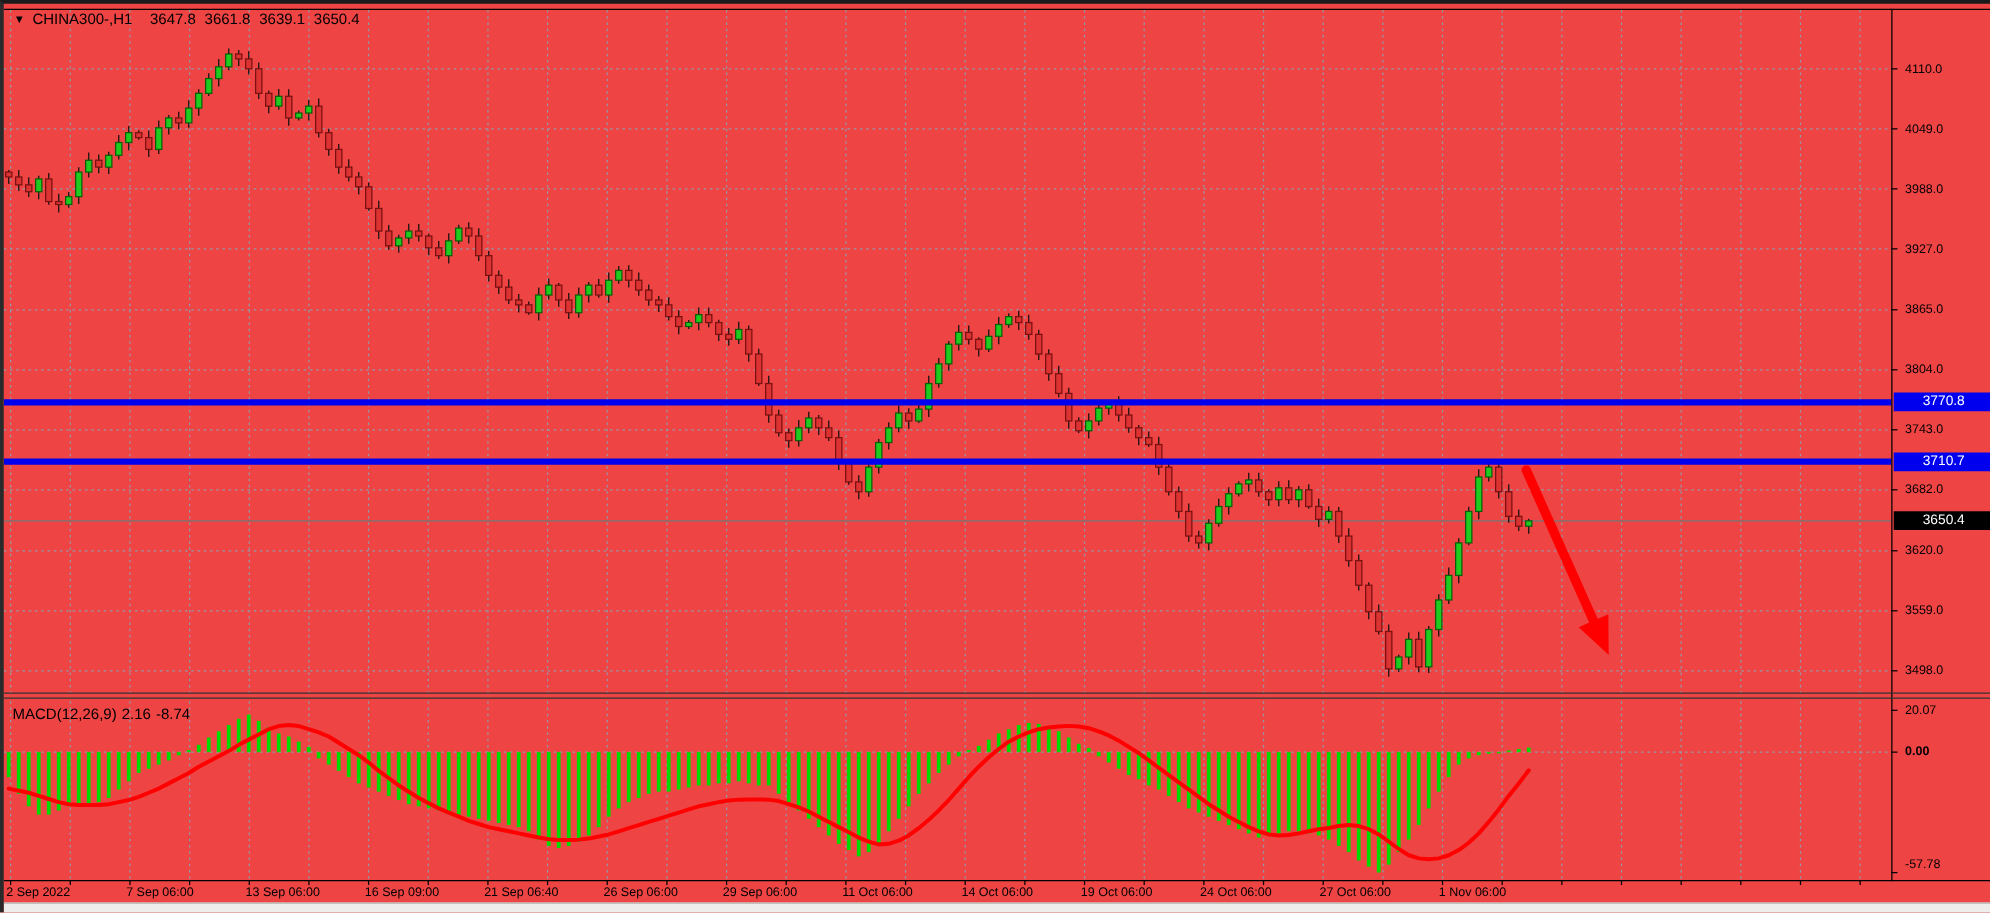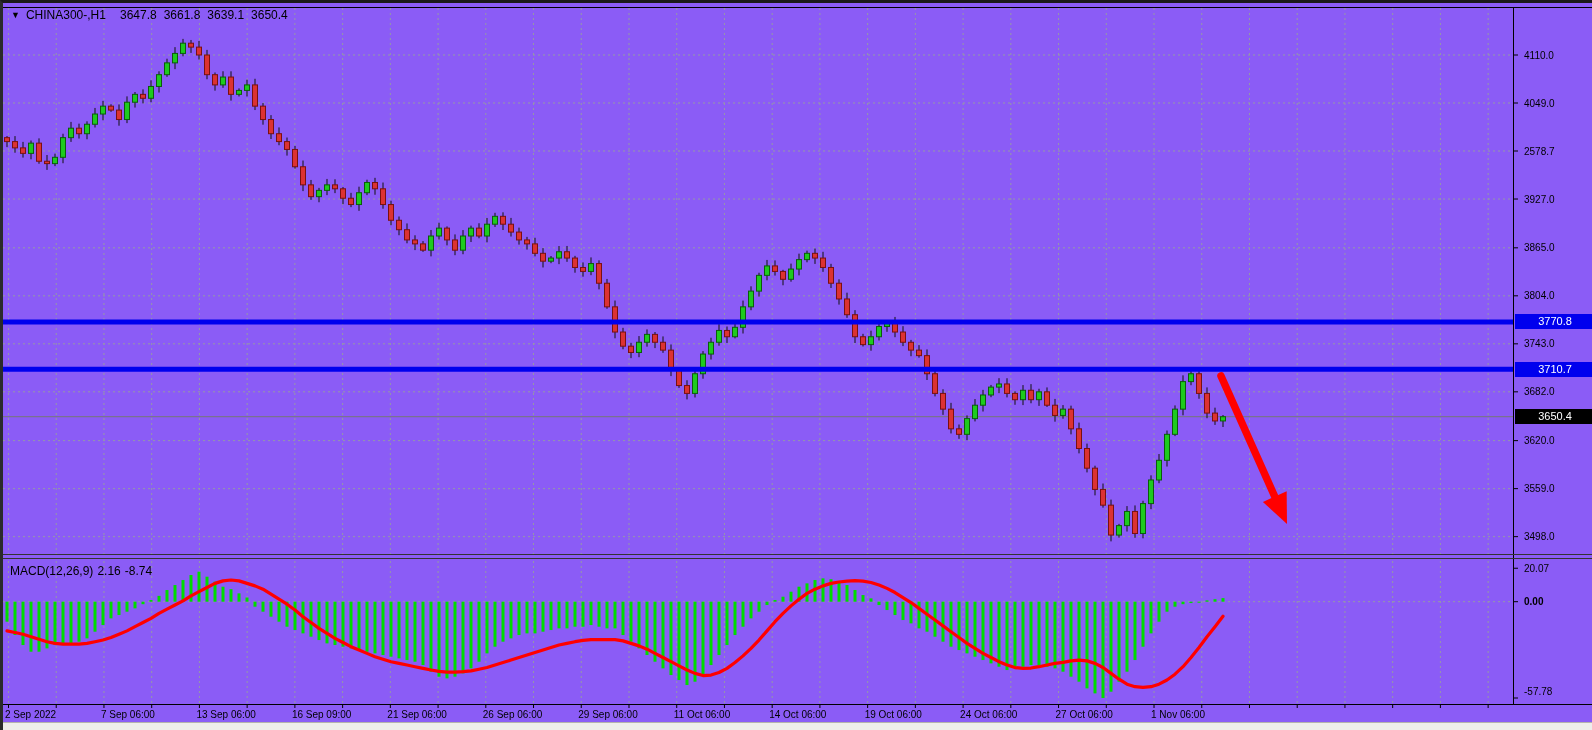--- a/index.html
+++ b/index.html
@@ -1,17 +1,17 @@
 <!DOCTYPE html>
 <html><head>
 <meta charset="utf-8">
 <style>
   html,body{margin:0;padding:0;background:#d8d8d8;}
   #app{
-    position:relative;width:1592px;height:730px;background:#8b5cf6;
+    position:relative;width:1592px;height:730px;background:#ef4444;
     font-family:"Liberation Sans",sans-serif;overflow:hidden;
     border-top:3px solid #1a1a1a;border-left:3px solid #2a2a2a;box-sizing:border-box;
   }
   #chart-svg{position:absolute;left:0;top:0;}
   .abslbl{position:absolute;font-size:10px;color:#000;white-space:nowrap;line-height:13px;}
   #title-bar{position:absolute;left:8px;top:5px;font-size:12px;color:#000;white-space:nowrap;}
   #title-bar .tri{font-size:9px;vertical-align:1px;margin-right:6px;}
   #title-bar .sym{font-weight:bold;font-weight:normal;}
   #title-bar .num{margin-left:7px;}
   #title-bar .num.first{margin-left:14px;}
@@ -637,37 +637,37 @@
     <span class="tri">▼</span><span class="sym">CHINA300-,H1</span><span class="num first">3647.8</span><span class="num">3661.8</span><span class="num">3639.1</span><span class="num">3650.4</span>
   </div>
 
   <div id="macd-label">
     <span>MACD(12,26,9)</span><span>2.16</span><span>-8.74</span>
   </div>
 
   <div id="labels-layer">
       <div class="abslbl" style="left: 1521px; top: 45.5px;">4110.0</div>
       <div class="abslbl" style="left: 1521px; top: 93.507px;">4049.0</div>
-      <div class="abslbl" style="left: 1521px; top: 141.514px;">2578.7</div>
+      <div class="abslbl" style="left: 1521px; top: 141.514px;">3988.0</div>
       <div class="abslbl" style="left: 1521px; top: 189.521px;">3927.0</div>
       <div class="abslbl" style="left: 1521px; top: 238.315px;">3865.0</div>
       <div class="abslbl" style="left: 1521px; top: 286.322px;">3804.0</div>
       <div class="abslbl" style="left: 1521px; top: 334.329px;">3743.0</div>
       <div class="abslbl" style="left: 1521px; top: 382.336px;">3682.0</div>
       <div class="abslbl" style="left: 1521px; top: 431.13px;">3620.0</div>
       <div class="abslbl" style="left: 1521px; top: 479.137px;">3559.0</div>
       <div class="abslbl" style="left: 1521px; top: 527.144px;">3498.0</div>
       <div class="abslbl" style="left: 1521px; top: 558.749px;">20.07</div>
       <div class="abslbl" style="left: 1521px; top: 592.2px; font-weight: bold;">0.00</div>
       <div class="abslbl" style="left: 1521px; top: 682px;">-57.78</div>
       <div class="abslbl" style="left: 2px; top: 705px;">2 Sep 2022</div>
       <div class="abslbl" style="left: 97.96px; top: 705px;">7 Sep 06:00</div>
       <div class="abslbl" style="left: 193.42px; top: 705px;">13 Sep 06:00</div>
       <div class="abslbl" style="left: 288.88px; top: 705px;">16 Sep 09:00</div>
-      <div class="abslbl" style="left: 384.34px; top: 705px;">21 Sep 06:00</div>
+      <div class="abslbl" style="left: 384.34px; top: 705px;">21 Sep 06:40</div>
       <div class="abslbl" style="left: 479.8px; top: 705px;">26 Sep 06:00</div>
       <div class="abslbl" style="left: 575.26px; top: 705px;">29 Sep 06:00</div>
       <div class="abslbl" style="left: 670.72px; top: 705px;">11 Oct 06:00</div>
       <div class="abslbl" style="left: 766.18px; top: 705px;">14 Oct 06:00</div>
       <div class="abslbl" style="left: 861.64px; top: 705px;">19 Oct 06:00</div>
       <div class="abslbl" style="left: 957.1px; top: 705px;">24 Oct 06:00</div>
       <div class="abslbl" style="left: 1052.56px; top: 705px;">27 Oct 06:00</div>
       <div class="abslbl" style="left: 1148.02px; top: 705px;">1 Nov 06:00</div>
       <div class="badge" style="background: rgb(0, 0, 238); top: 311.45px;">3770.8</div>
       <div class="badge" style="background: rgb(0, 0, 238); top: 358.749px;">3710.7</div>

